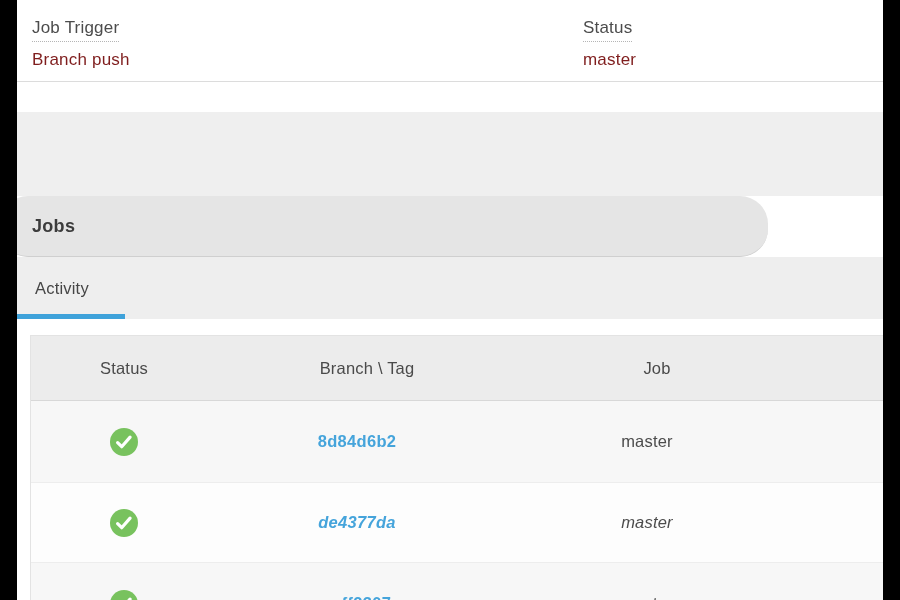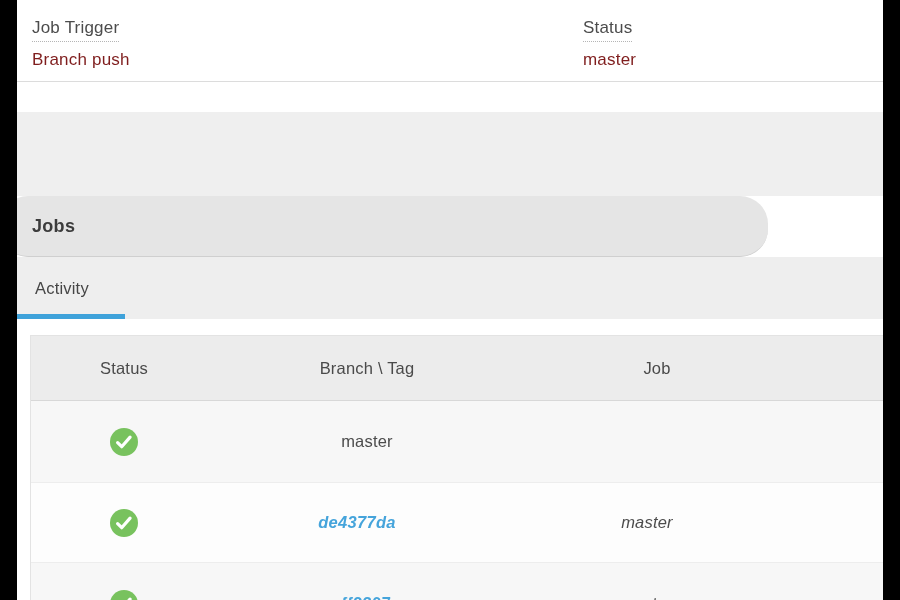--- a/index.html
+++ b/index.html
@@ -110,20 +110,23 @@
       </div>
     </div>
 
     <div class="t-row t-body-row odd">
       <div class="cell c-status">
         <svg class="check-icon" viewBox="0 0 28 28">
           <circle cx="14" cy="14" r="14" fill="#78c25e"></circle>
           <path d="M7.6 14.6l4.1 4.1 8.4-9.6" stroke="#ffffff" stroke-width="3.2" fill="none" stroke-linecap="round" stroke-linejoin="round"></path>
         </svg>
       </div>
+      <div class="cell c-job">
+        <a class="job-link">8d84d6b2</a>
+      </div>
       <div class="cell c-branch">
         <span class="branch-text">master</span>
       </div>
     </div>
 
     <div class="t-row t-body-row even">
       <div class="cell c-status">
         <svg class="check-icon" viewBox="0 0 28 28">
           <circle cx="14" cy="14" r="14" fill="#78c25e"></circle>
           <path d="M7.6 14.6l4.1 4.1 8.4-9.6" stroke="#ffffff" stroke-width="3.2" fill="none" stroke-linecap="round" stroke-linejoin="round"></path>

